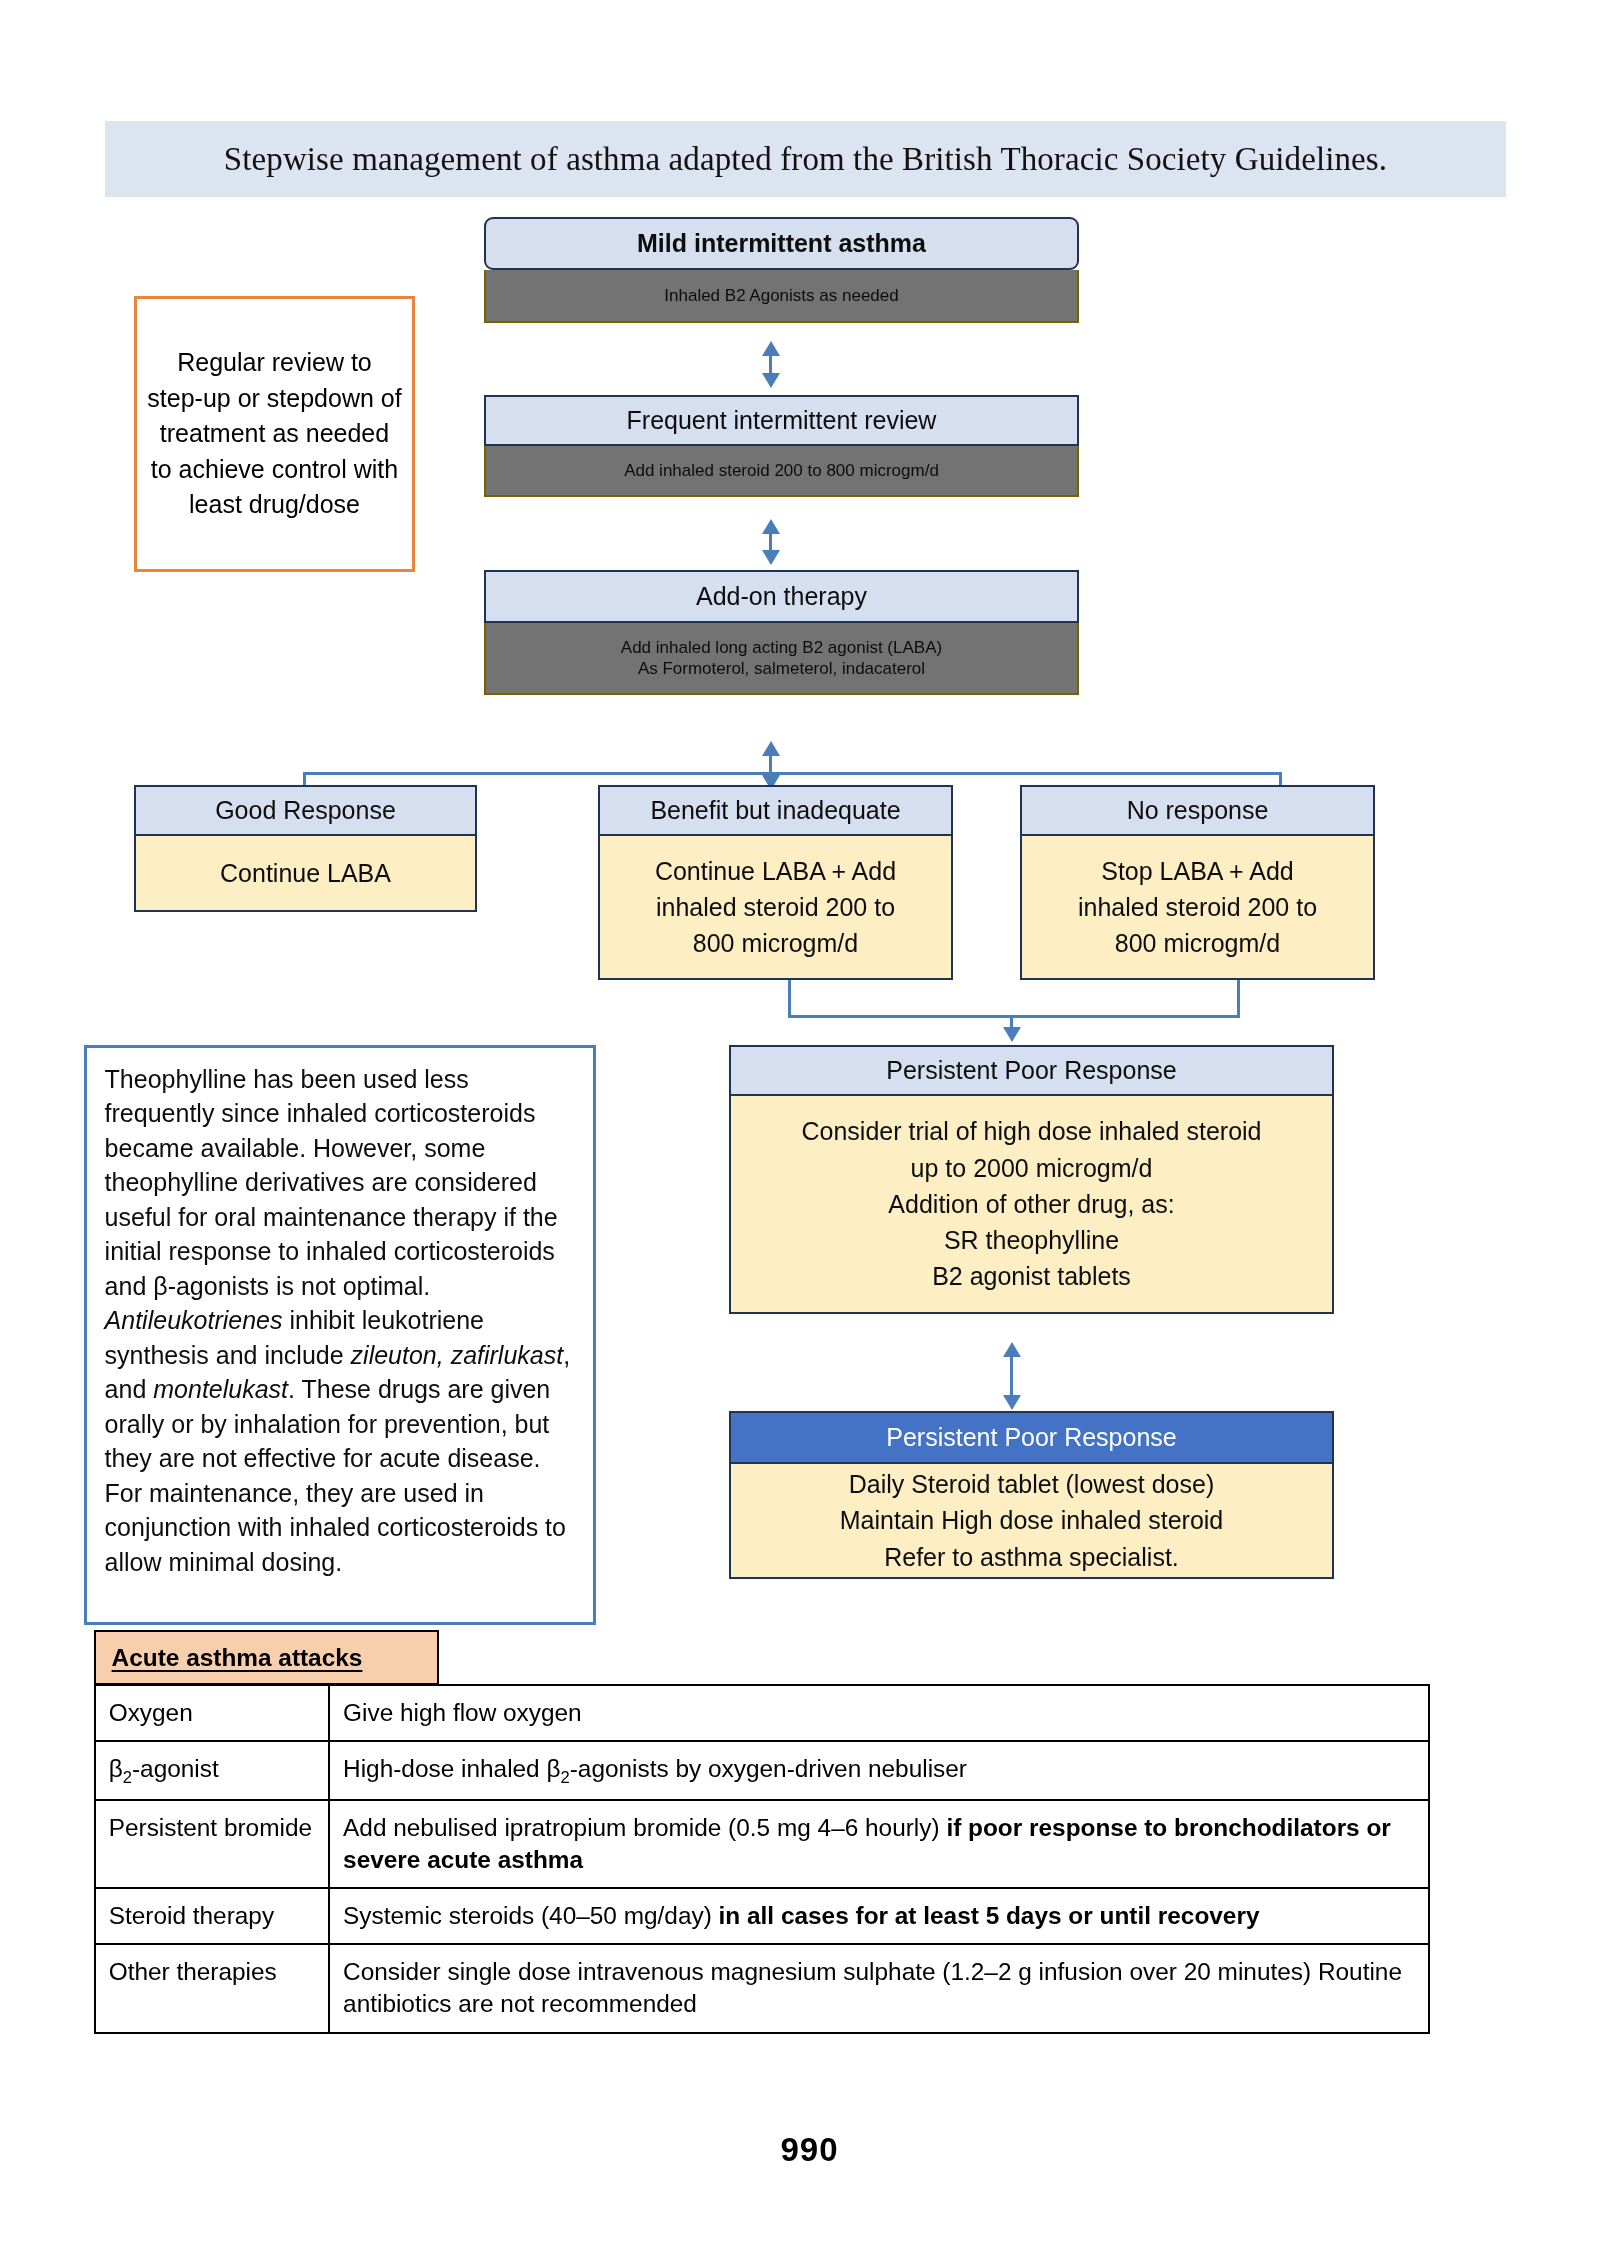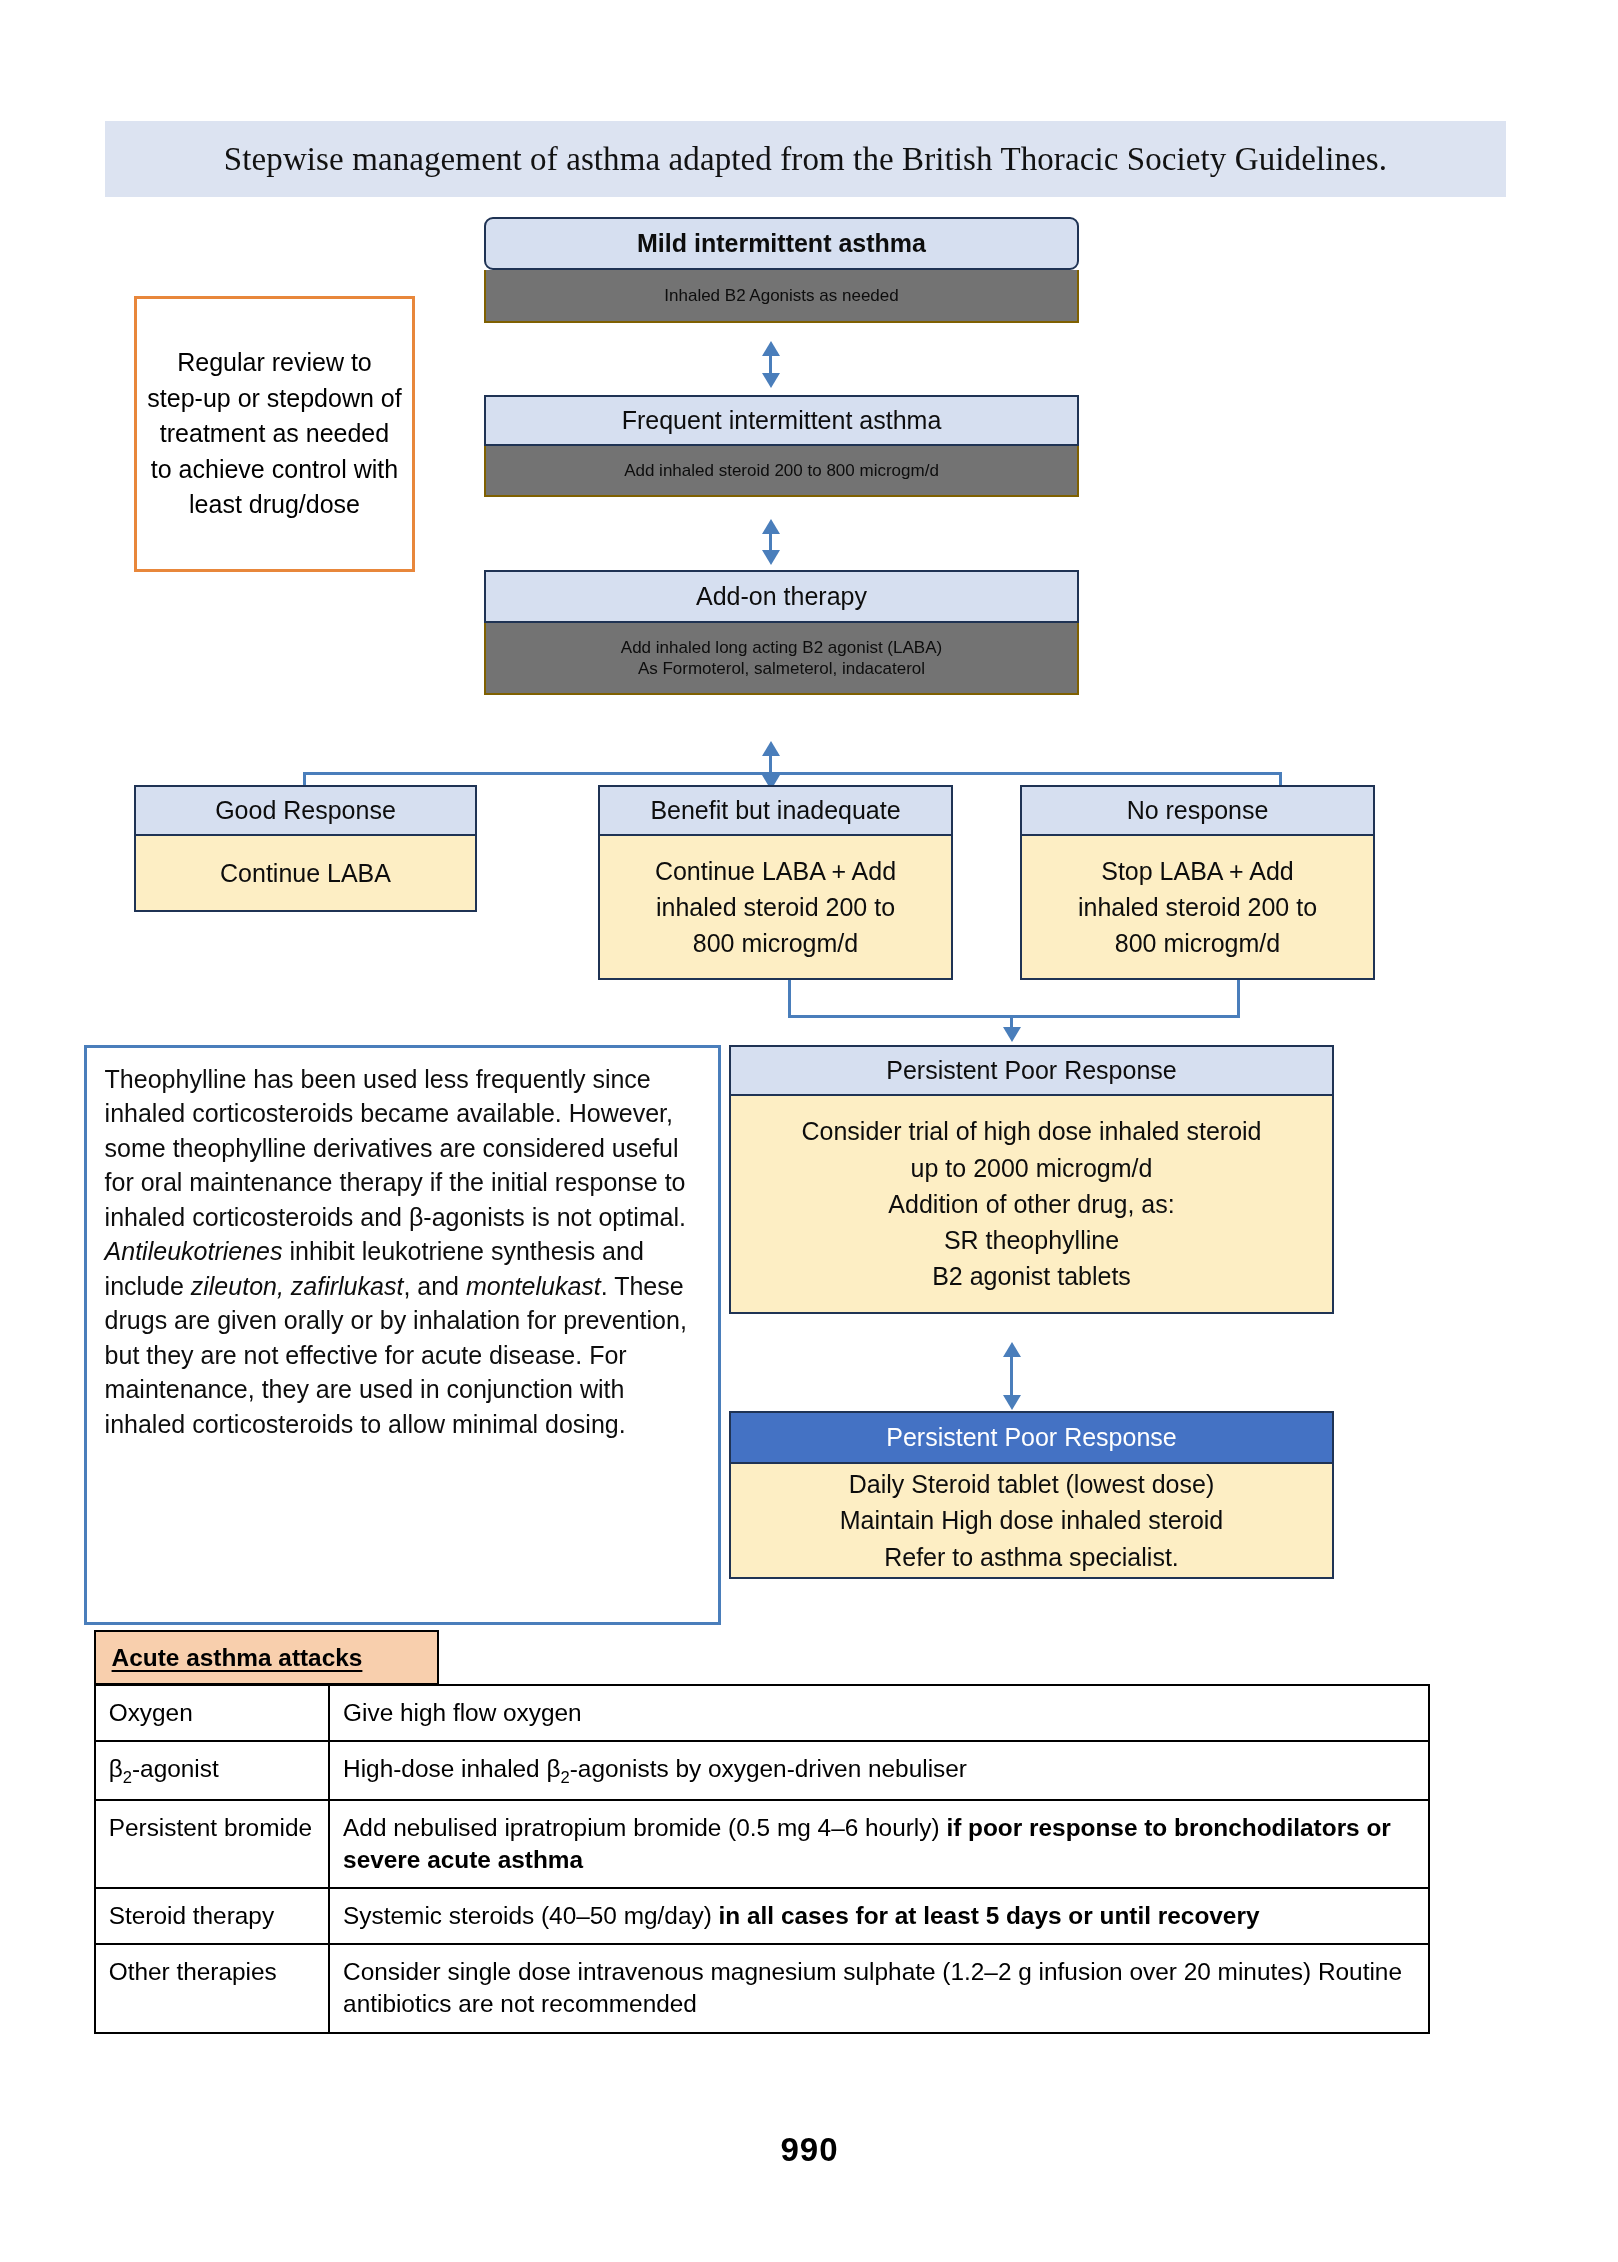--- a/index.html
+++ b/index.html
@@ -105,21 +105,21 @@
     text-align: center;
     font-size: 25px;
     line-height: 1.42;
     padding: 5.9px 9.8px;
   }
   
   #theophylline-box {
     position: absolute;
     left: 84px;
     top: 1045px;
-    width: 637px;
+    width: 512px;
     height: 580px;
     box-sizing: border-box;
     background: #ffffff;
     border: 3.9px solid #4a7ebb;
     padding: 13.7px 15.6px 9.8px 17.6px;
     font-size: 25px;
     line-height: 1.38;
     color: #0d0d0d;
   }
   #theophylline-box em { font-style: italic; }
@@ -205,21 +205,21 @@
     <div class="body-gold" style="height:53px;">Inhaled B2 Agonists as needed</div>
   </div>
 
   <div class="conn">
     <div class="conn arrow-up" style="left:762px; top:341px;"></div>
     <div class="conn vline" style="left:769px; top:353px; height:21.5px;"></div>
     <div class="conn arrow-down" style="left:762px; top:373px;"></div>
   </div>
 
   <div class="flowbox" style="left:484px; top:395px; width:595px;">
-    <div class="hdr" style="height:51px;">Frequent intermittent asthma</div>
+    <div class="hdr" style="height:51px;">Frequent intermittent review</div>
     <div class="body-gold" style="height:51px;">Add inhaled steroid 200 to 800 microgm/d</div>
   </div>
 
   <div class="conn">
     <div class="conn arrow-up" style="left:762px; top:519px;"></div>
     <div class="conn vline" style="left:769px; top:531px; height:21.5px;"></div>
     <div class="conn arrow-down" style="left:762px; top:550px;"></div>
   </div>
 
   <div class="flowbox" style="left:484px; top:570px; width:595px;">

